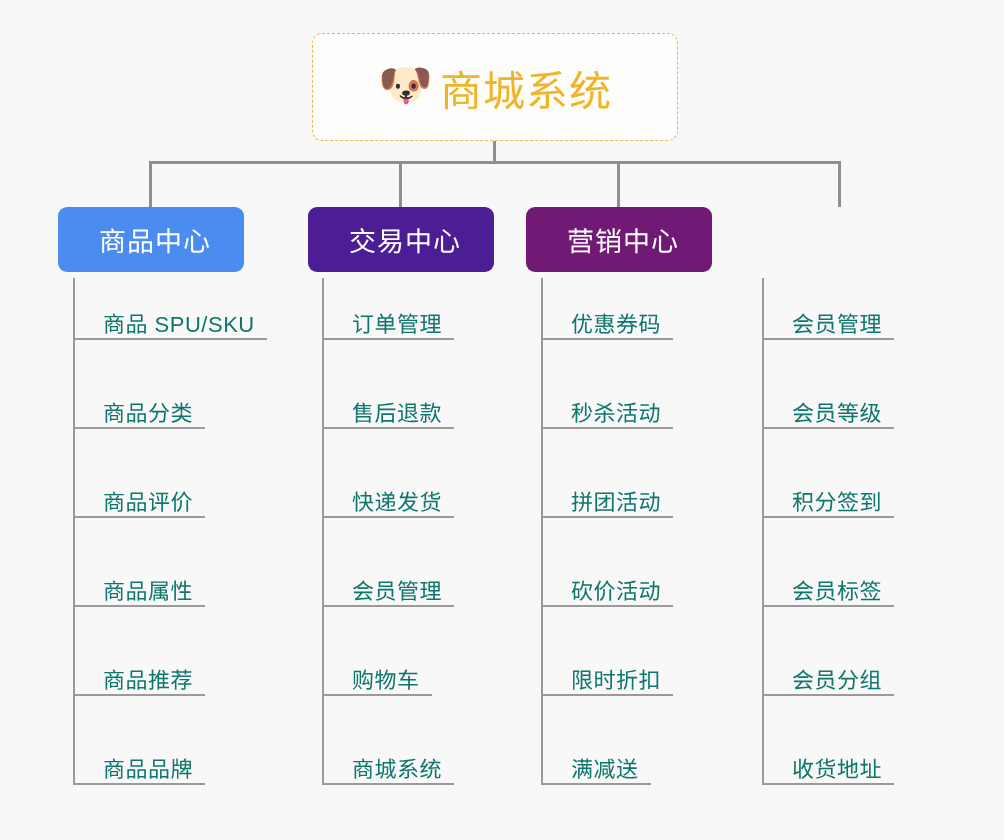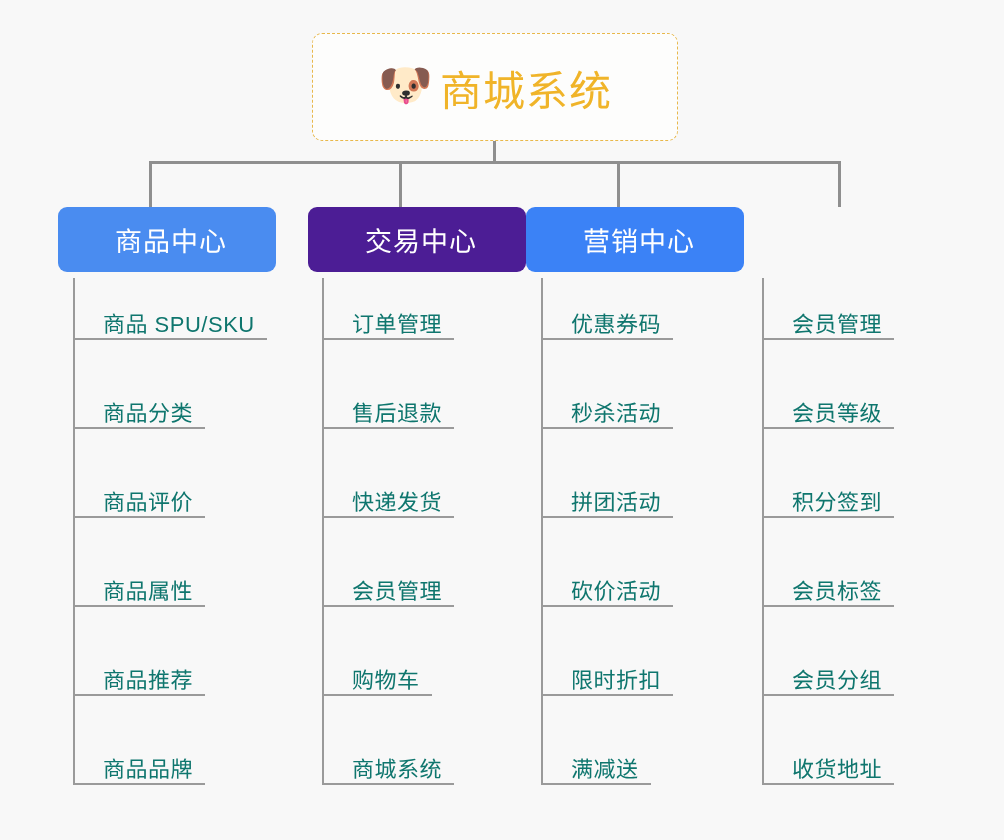--- a/index.html
+++ b/index.html
@@ -71,21 +71,21 @@
   .line-v-drop {
     top: 161px;
     width: 3px;
     height: 46px;
   }
 
   
   .cat-box {
     position: absolute;
     top: 207px;
-    width: 218px;
+    width: 186px;
     height: 65px;
     box-sizing: border-box;
     border-radius: 9px;
     display: flex;
     align-items: center;
     justify-content: center;
     color: #ffffff;
     font-size: 27px;
     letter-spacing: 1px;
     white-space: nowrap;
@@ -137,21 +137,21 @@
   <div class="line line-v-drop" style="left:399px;"></div>
   <div class="line line-v-drop" style="left:617px;"></div>
   <div class="line line-v-drop" style="left:838px;"></div>
 
   <div class="cat-box" style="left: 58px; background: rgb(74, 140, 240);">
     <span>商品中心</span>
   </div>
   <div class="cat-box" style="left: 308px; background: #4c1d95;">
     <span>交易中心</span>
   </div>
-  <div class="cat-box" style="left: 526px; background: #3b82f6;">
+  <div class="cat-box" style="left: 526px; background: #701a75;">
     <span>营销中心</span>
   </div>
 
   <div class="branch" style="left:73px;">
     <div class="branch-trunk" style="height: 507px;"></div>
   <div class="leaf" style="top: 66px; width: 194px;"></div>
       <div class="leaf-label" style="top: 34px; bottom: auto;">商品 SPU/SKU</div>
       <div class="leaf" style="top: 155px; width: 132px;"></div>
       <div class="leaf-label" style="top: 123px; bottom: auto;">商品分类</div>
       <div class="leaf" style="top: 244px; width: 132px;"></div>

